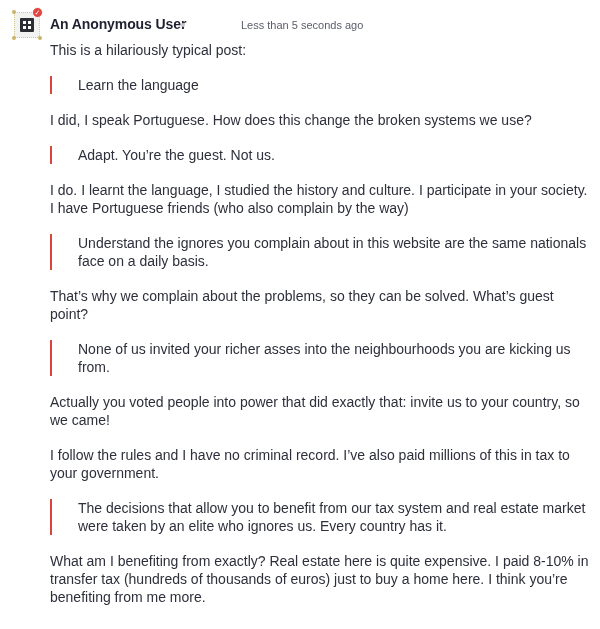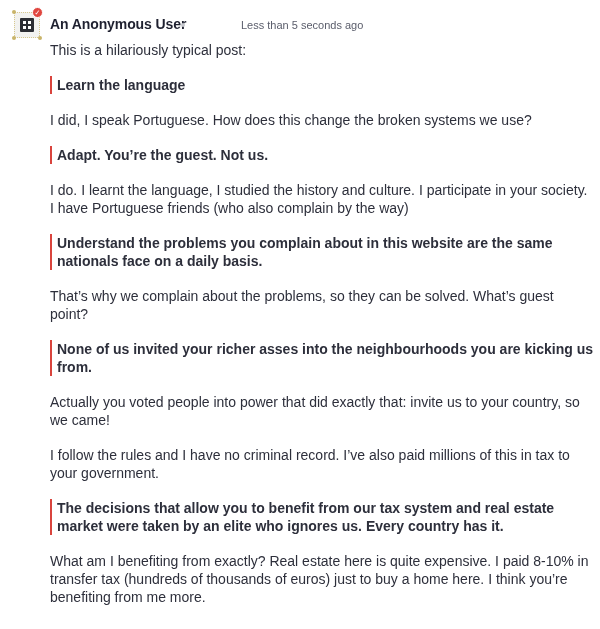--- a/index.html
+++ b/index.html
@@ -107,23 +107,22 @@
       width: 545px;
       font-size: 14px;
       line-height: 18px;
       color: #2d2f3b;
     }
     .para {
       margin-bottom: 17px;
     }
     .quote {
       border-left: 2px solid #d9443d;
-      padding-left: 5px;
+      padding-left: 26px;
       margin-bottom: 17px;
-      font-weight: bold;
     }
   </style>
 </head>
 <body>
 
 <div class="comment">
   <div class="header">
     <div class="avatar">
       <div class="frame"></div>
       <span class="dot" style="left:-2px;top:-2px;"></span>
@@ -142,21 +141,21 @@
     <span class="sep"></span>
     <span class="timestamp">Less than 5 seconds ago</span>
   </div>
 
   <div class="body">
     <p class="para">This is a hilariously typical post:</p>
     <blockquote class="quote">Learn the language</blockquote>
     <p class="para">I did, I speak Portuguese. How does this change the broken systems we use?</p>
     <blockquote class="quote">Adapt. You’re the guest. Not us.</blockquote>
     <p class="para">I do. I learnt the language, I studied the history and culture. I participate in your society. I have Portuguese friends (who also complain by the way)</p>
-    <blockquote class="quote">Understand the problems you complain about in this website are the same nationals face on a daily basis.</blockquote>
+    <blockquote class="quote">Understand the ignores you complain about in this website are the same nationals face on a daily basis.</blockquote>
     <p class="para">That’s why we complain about the problems, so they can be solved. What’s guest point?</p>
     <blockquote class="quote">None of us invited your richer asses into the neighbourhoods you are kicking us from.</blockquote>
     <p class="para">Actually you voted people into power that did exactly that: invite us to your country, so we came!</p>
     <p class="para">I follow the rules and I have no criminal record. I’ve also paid millions of this in tax to your government.</p>
     <blockquote class="quote">The decisions that allow you to benefit from our tax system and real estate market were taken by an elite who ignores us. Every country has it.</blockquote>
     <p class="para">What am I benefiting from exactly? Real estate here is quite expensive. I paid 8-10% in transfer tax (hundreds of thousands of euros) just to buy a home here. I think you’re benefiting from me more.</p>
   </div>
 </div>
 
 </body></html>

